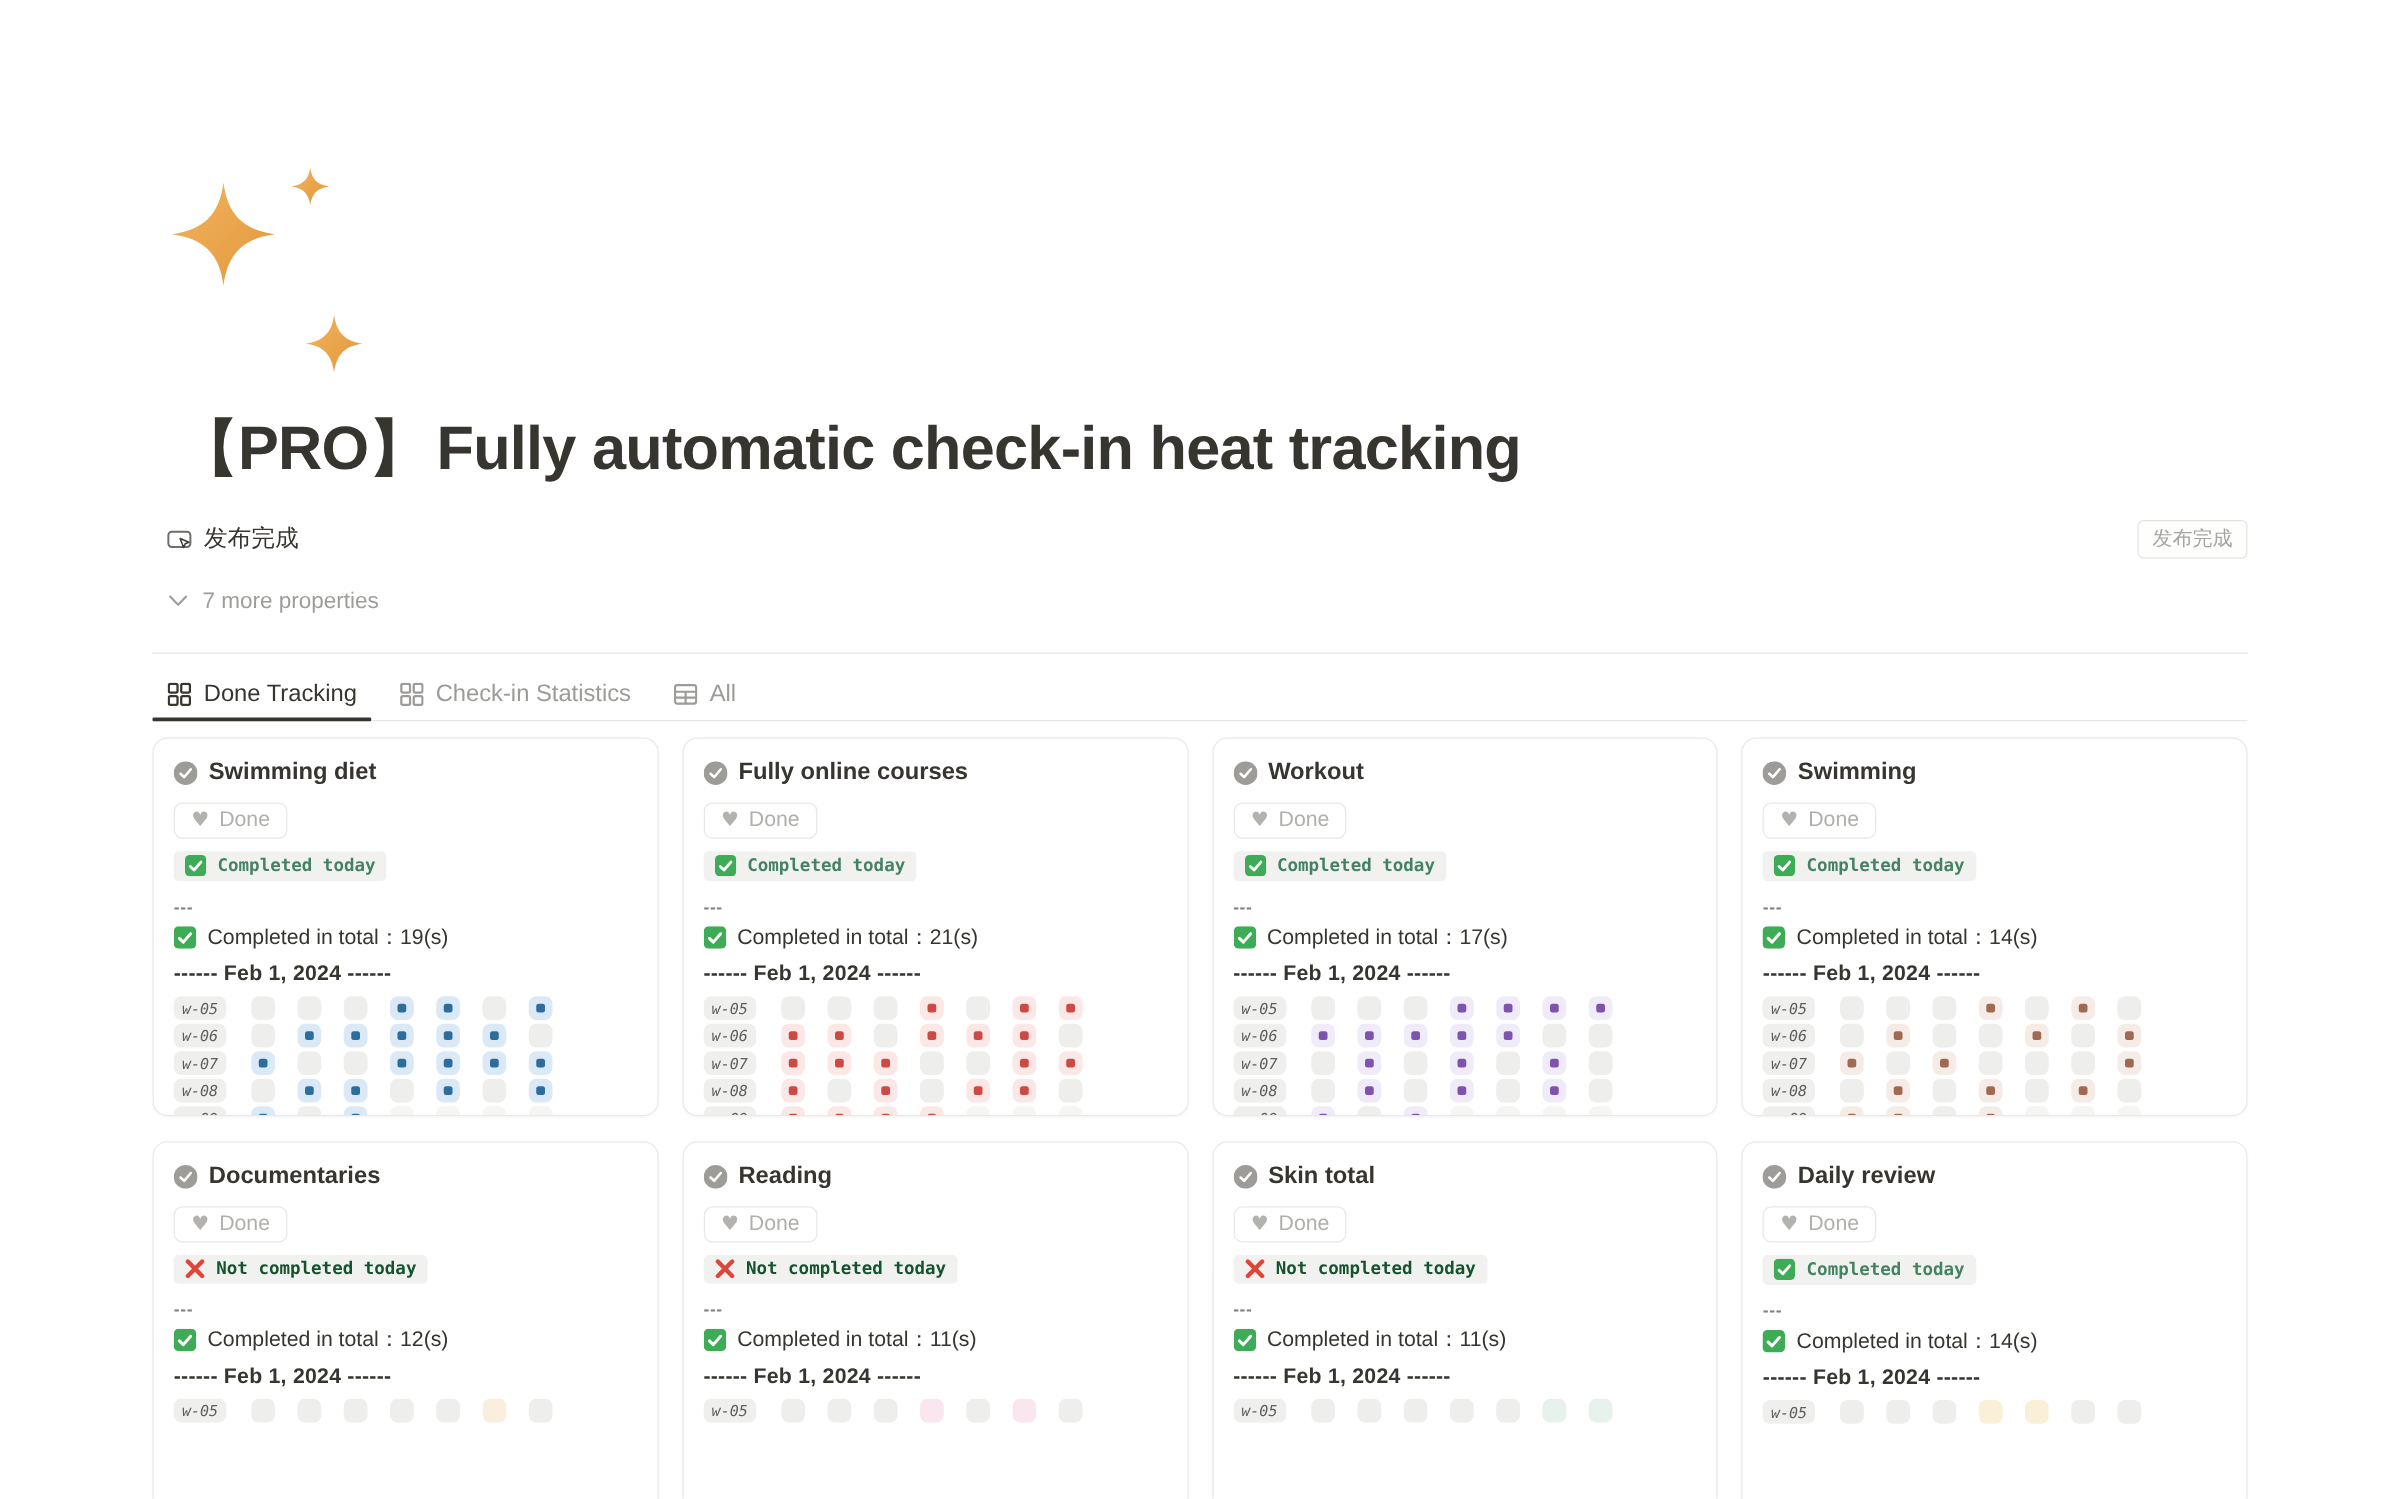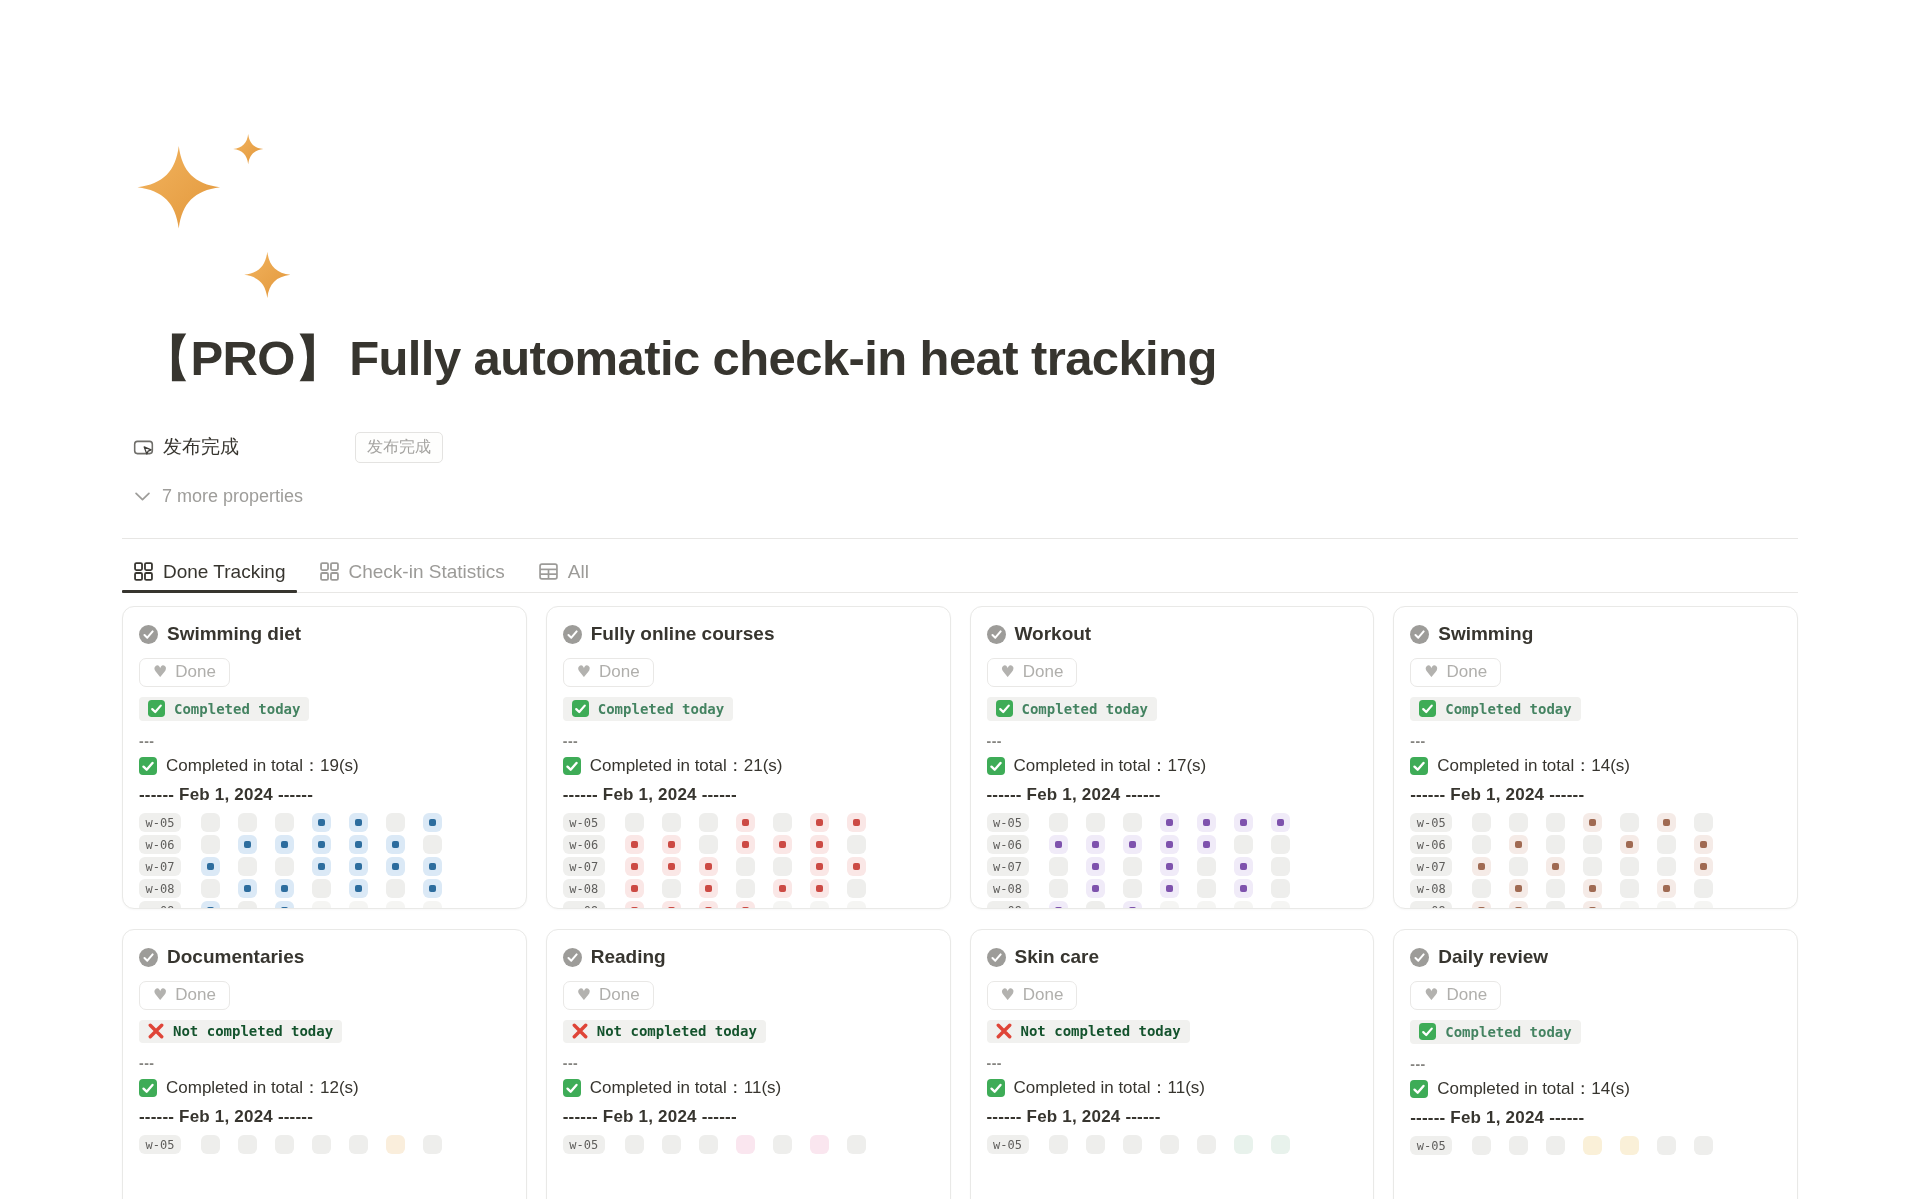--- a/index.html
+++ b/index.html
@@ -16,21 +16,21 @@
 
   
   .page-title {
     margin-top:28px; margin-left:20px;
     font-size:49px; font-weight:700; letter-spacing:-0.6px; color:#37352f;
     white-space:nowrap;
   }
   .page-title .prefix { margin-right:6px; }
 
   
-  .prop-row { margin-top:40px; margin-left:11px; display:flex; align-items:center; height:30px; }
+  .prop-row { margin-top:24px; margin-left:11px; display:flex; align-items:center; height:30px;justify-content:space-between; }
   .prop-name { display:flex; align-items:center; gap:9px; width:222px; font-size:19px; color:#37352f; }
   .prop-chip {
     display:inline-flex; align-items:center; padding:4px 11px;
     border:1px solid #e4e3e1; border-radius:5px; background:#fefefd;
     color:#a5a4a1; font-size:16px;
   }
   .more-props { margin-top:24px; margin-left:13px; display:flex; align-items:center; gap:12px;
     color:#9e9d9a; font-size:18px; cursor:pointer; width:fit-content; }
 
   .divider { margin-top:31px; height:1px; background:#e7e6e4; }
@@ -76,21 +76,21 @@
     font-family:"DejaVu Sans Mono","Liberation Mono",monospace; font-size:14px; font-weight:700; }
   .status-tag.completed { color:#448361; }
   .status-tag.not_completed { color:#14532d; }
 
   .dashes { margin-top:12px; color:#84837f; font-size:14px; font-weight:700; letter-spacing:.5px; }
 
   .total-row { margin-top:5px; display:flex; align-items:center; gap:9px; font-size:17px; color:#37352f; }
   .date-row { margin-top:8px; font-size:17px; font-weight:700; color:#37352f; letter-spacing:.2px; }
 
   .heat { margin-top:8px; display:flex; flex-direction:column; gap:3px; }
-  .hrow { display:flex; align-items:center; gap:18px; }
+  .hrow { display:flex; align-items:center; gap:18px;font-style:italic; }
   .wk { width:42px; height:19px; margin-right:2px; background:#efefed; border-radius:6px;
     display:flex; align-items:center; justify-content:center;
     font-family:"DejaVu Sans Mono","Liberation Mono",monospace; font-size:12px; color:#5f5e5c; }
   .cell { position:relative; width:19px; height:19px; border-radius:6px; background:#eeeeec; flex:none; }
   .cell.future { background:#f5f5f3; }
   .cell.filled i { position:absolute; left:6px; top:6px; width:7px; height:7px; border-radius:2px; display:block; }
 
   .ic-check { flex:none; }
 </style>
 </head>
@@ -666,21 +666,21 @@
               <span class="cell"></span>
               <span class="cell filled" style="background:#fae6ef"></span>
               <span class="cell"></span>
             </div>
           </div></div>
         <div class="card"><div class="card-header">
             <svg class="ic-check" width="19" height="19" viewBox="0 0 16 16">
               <circle cx="8" cy="8" r="8" fill="#9d9c99"></circle>
               <path d="M4.6 8.4 L7 10.7 L11.5 5.4" fill="none" stroke="#fff" stroke-width="1.7" stroke-linecap="round" stroke-linejoin="round"></path>
             </svg>
-            <span class="card-title">Skin care</span>
+            <span class="card-title">Skin total</span>
           </div><div class="done-chip">
             <span class="heart">♥</span>
             <span class="done-label">Done</span>
           </div><div class="status-tag not_completed">
             <svg class="ic-check" width="16" height="16" viewBox="0 0 14 14">
               <path d="M2 2 L12 12 M12 2 L2 12" stroke="#df4538" stroke-width="3" stroke-linecap="round"></path>
             </svg>
             <span>Not completed today</span>
           </div><div class="dashes">---</div><div class="total-row">
             <svg class="ic-check" width="18" height="18" viewBox="0 0 16 16">

